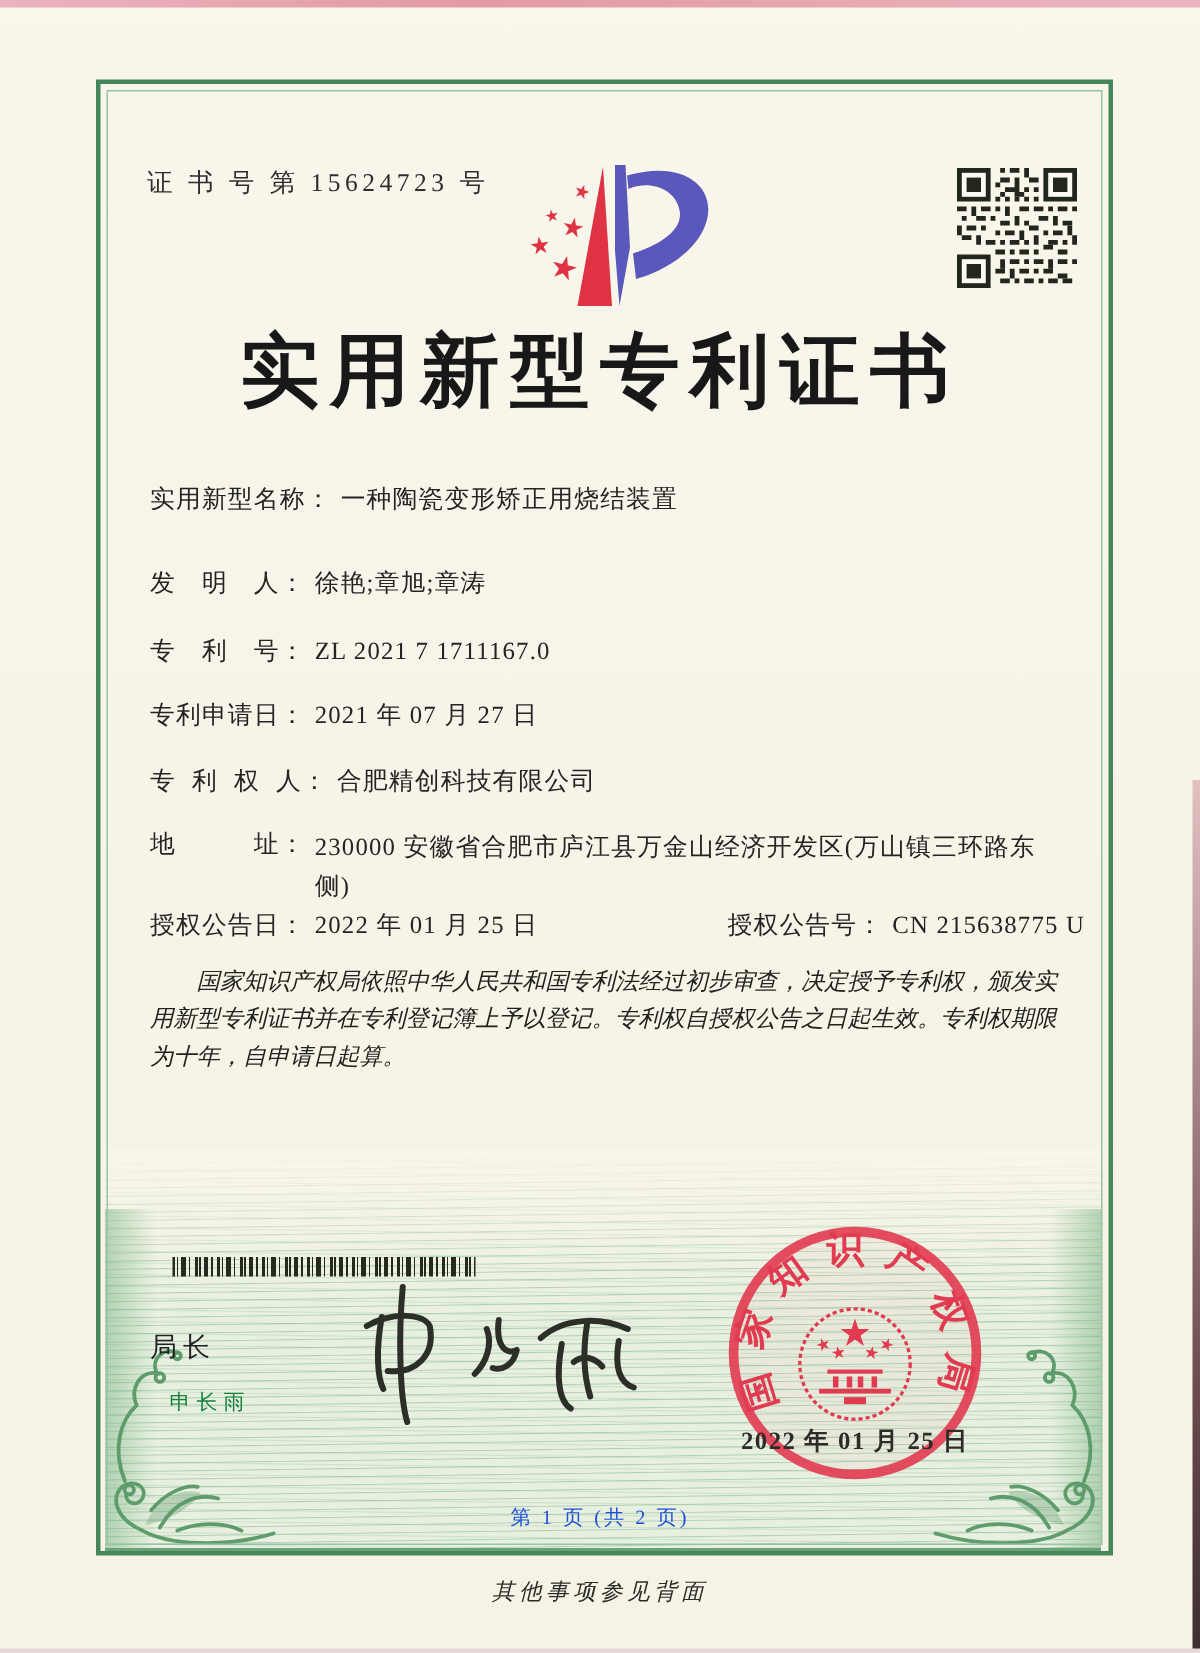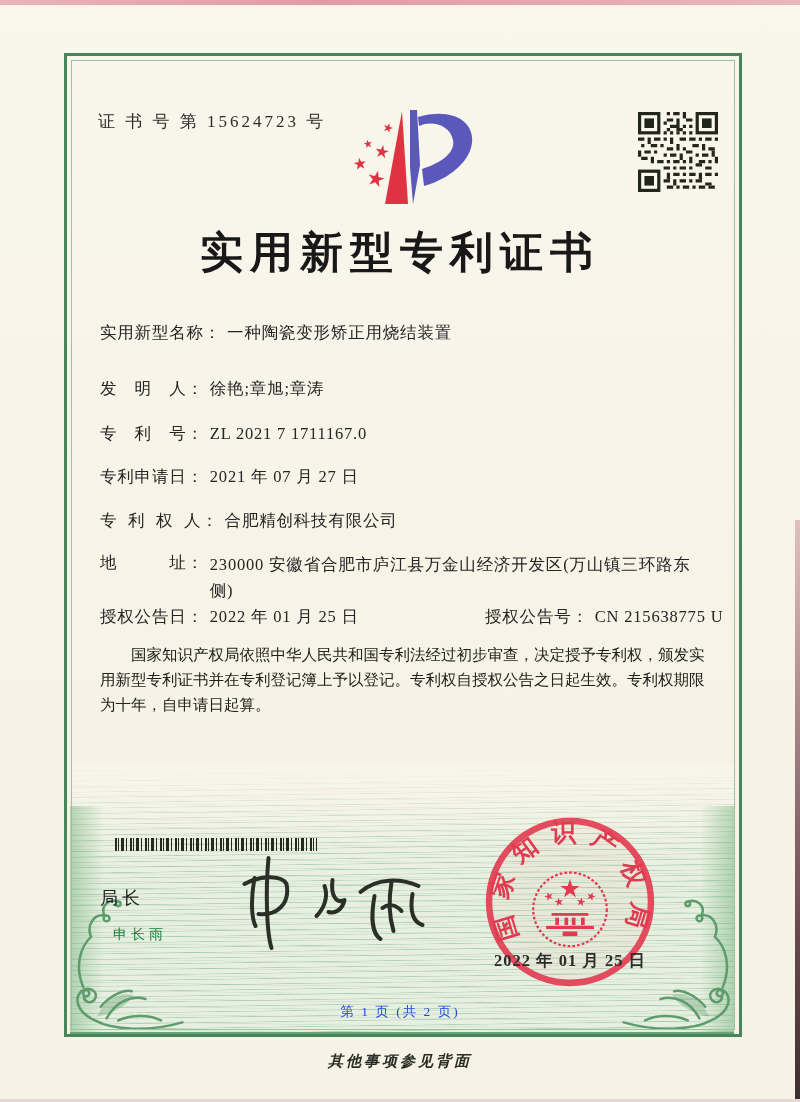--- a/index.html
+++ b/index.html
@@ -33,46 +33,46 @@
     background:linear-gradient(90deg,rgba(120,180,130,.5),rgba(120,180,130,0) 34px,rgba(120,180,130,0) calc(100% - 34px),rgba(120,180,130,.5));}
 
   .flourish{position:absolute;z-index:2;}
   .flourish.br{transform:scaleX(-1);}
 
   .certno{position:absolute;left:98px;top:110px;font-size:17px;letter-spacing:3px;color:#2d2d2d;z-index:4;}
 
   .logo{position:absolute;left:332px;top:106px;width:150px;height:112px;z-index:4;}
   .qr{position:absolute;left:638px;top:112px;width:80px;height:80px;z-index:4;}
 
-  .title{position:absolute;left:64px;top:224px;width:672px;text-align:center;
-    font-size:43px;font-weight:bold;letter-spacing:7px;color:#181818;z-index:4;}
+  .title{position:absolute;left:64px;top:212px;width:672px;text-align:center;
+    font-size:53px;font-weight:bold;letter-spacing:7px;color:#181818;z-index:4;}
 
   .field{position:absolute;left:100px;font-size:16.5px;letter-spacing:.8px;color:#242424;z-index:4;white-space:nowrap;}
   .field .val{margin-left:6px;}
   .field.addr{white-space:normal;}
   .field.addr .val{display:inline-block;vertical-align:top;width:494px;line-height:1.55;}
   .grant2{position:absolute;left:385px;top:0;}
 
   .paras{position:absolute;left:100px;top:642px;width:616px;z-index:4;
-    font-size:15.5px;line-height:1.62;color:#20231d;}
+    font-size:15.5px;line-height:1.62;color:#20231d;font-style:italic;}
   .paras p{margin:0;text-indent:2em;}
 
   .barcode{position:absolute;left:115px;top:838px;width:202px;height:13px;z-index:4;
     background:repeating-linear-gradient(90deg,#262a1e 0 2px,transparent 2px 3px,#262a1e 3px 4px,transparent 4px 6px,#262a1e 6px 9px,transparent 9px 11px,#262a1e 11px 12px,transparent 12px 15px);}
 
   .officer-title{position:absolute;left:100px;top:886px;font-size:18px;letter-spacing:4px;color:#222;z-index:4;}
   .officer-name{position:absolute;left:113px;top:926px;font-size:14px;letter-spacing:4px;color:#15803d;z-index:4;}
   .signature{position:absolute;left:222px;top:852px;width:215px;height:100px;z-index:4;}
 
   .seal{position:absolute;left:478px;top:810px;width:184px;height:184px;z-index:5;}
   .seal-date{position:absolute;left:478px;top:950px;width:184px;text-align:center;z-index:6;
     font-size:16.5px;letter-spacing:1px;color:#2e2c28;font-weight:bold;}
 
   .pagenum{position:absolute;left:64px;top:1003px;width:672px;text-align:center;font-size:13.5px;letter-spacing:2px;color:#1d4ed8;z-index:4;}
-  .backnote{position:absolute;left:0;top:1052px;width:800px;text-align:center;font-size:15px;letter-spacing:3px;color:#2a2d25;font-style:italic;z-index:4;font-weight:bold;}
+  .backnote{position:absolute;left:0;top:1052px;width:800px;text-align:center;font-size:15px;letter-spacing:3px;color:#2a2d25;font-style:italic;z-index:4;}
 </style>
 </head>
 <body>
 
 <div class="scan-top"></div>
 <div class="scan-right"></div>
 <div class="scan-bottom"></div>
 
 <div class="guilloche"></div>
 

